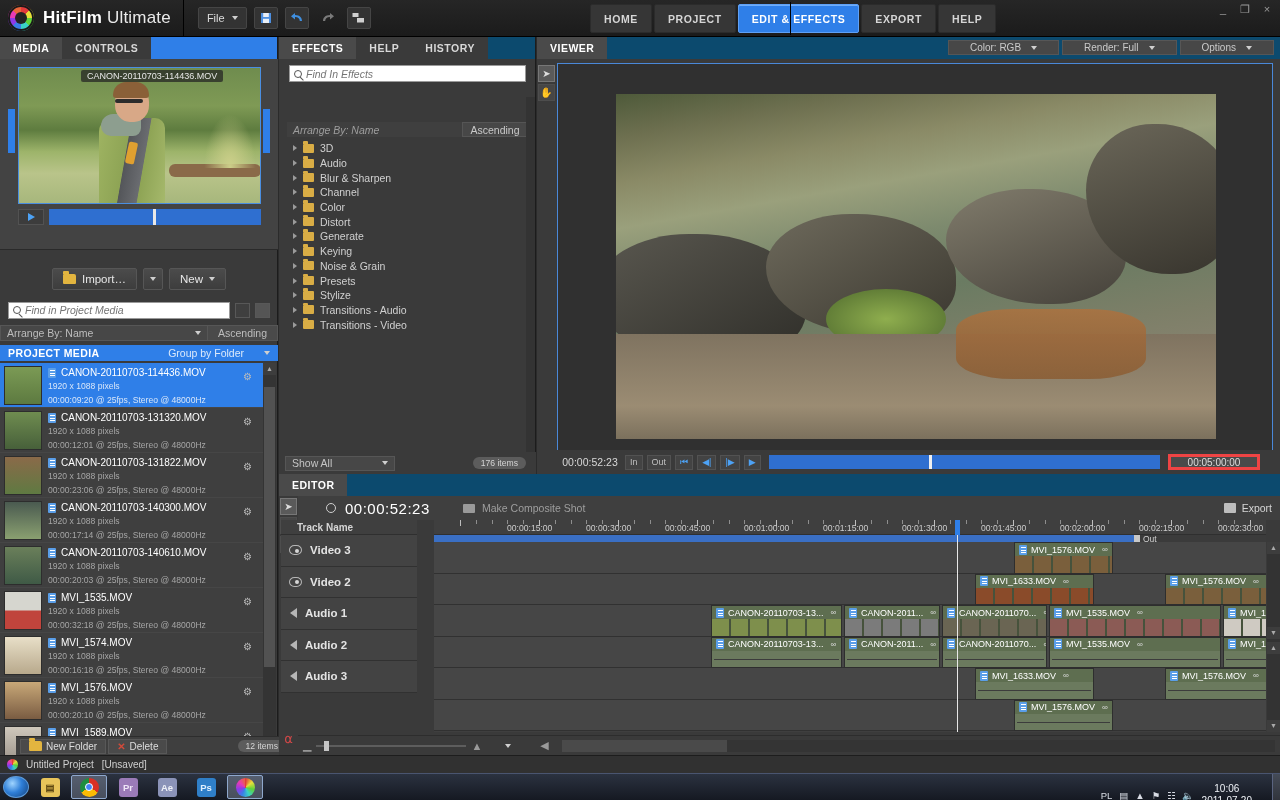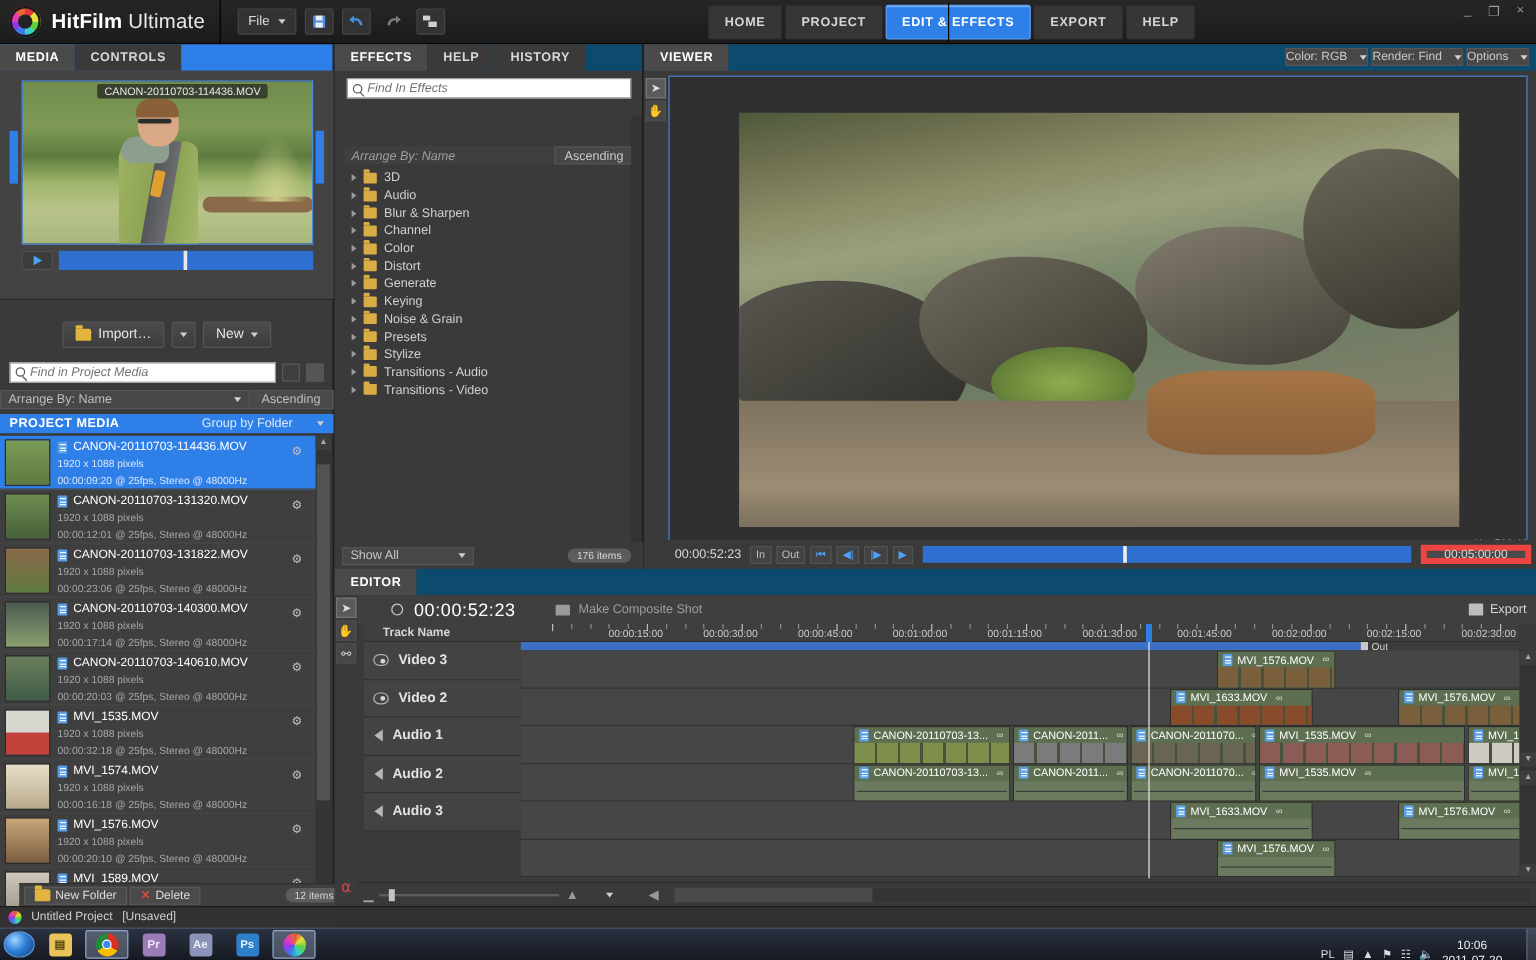--- a/index.html
+++ b/index.html
@@ -157,43 +157,43 @@
     background:#d9ad45; border-radius:1px 1px 0 0; }
   #effbottom { position:absolute; left:0; bottom:0; width:257px; height:22px; background:#3a3a3a;
     display:flex; align-items:center; padding:0 6px; gap:6px; }
   #showall { width:110px; height:15px; background:#474747; border:1px solid #565656; display:flex;
     align-items:center; justify-content:space-between; padding:0 6px; font-size:10.5px; color:#c5c5c5; }
   #effscroll { position:absolute; right:0; top:60px; width:9px; height:380px; background:#333; }
 
   
   #viewer { position:absolute; left:537px; top:37px; width:743px; height:437px; background:#3a3a3a; }
   #viewer-opts { position:absolute; right:6px; top:3px; display:flex; gap:3px; }
-  .vopt { height:15px; padding:0 0; background:#474747; border:1px solid #565656; display:flex;
+  .vopt { height:15px; padding:0 21px; background:#474747; border:1px solid #565656; display:flex;
     align-items:center; gap:10px; font-size:10px; color:#cacaca; }
   #vtools { position:absolute; left:0; top:26px; width:19px; height:380px; background:#3a3a3a; }
   .vtool { width:17px; height:17px; margin:2px auto; border:1px solid #4d4d4d; background:#464646;
     display:flex; align-items:center; justify-content:center; font-size:10px; color:#ddd; }
   .vtool.sel { background:#5a5a5a; border-color:#777; }
   #vcanvasholder { position:absolute; left:20px; top:26px; width:716px; height:406px; background:#303030;
     border:1px solid #4a88d8; overflow:hidden; }
   #vimg { position:absolute; left:58px; top:30px; width:600px; height:345px; overflow:hidden; background:#5b5a50; }
   .riv { position:absolute; inset:0; background:
     linear-gradient(170deg, #4e5a3a 0%, #6e7050 10%, #8a8a66 20%, #9aa07c 30%, #7d8a6e 42%,
     #6a7b62 55%, #7d7f68 70%, #8b8472 84%, #6d6658 100%); }
   .rk { position:absolute; border-radius:46% 54% 42% 58%; }
   #vfoot { position:absolute; left:0; bottom:0; width:743px; height:24px; background:#3a3a3a;
     display:flex; align-items:center; gap:4px; padding-left:22px; }
   #vtime { width:62px; text-align:center; font-size:10.5px; color:#d8d8d8; }
   .vbtn { height:15px; min-width:17px; padding:0 4px; background:#434343; border:1px solid #525252;
     display:flex; align-items:center; justify-content:center; font-size:9px; color:#bfbfbf; }
   .vbtn.blue { color:#4da2f5; }
   #vtrack { flex:1; height:14px; background:#2f6fd0; position:relative; margin:0 4px; }
   #vtrack .head { position:absolute; left:41%; top:0; width:3px; height:14px; background:#efefef; }
-  #vdur { width:92px; height:16px; background:#4a4a4a; border:5px solid #ef4444; display:flex;
-    align-items:center; justify-content:center; font-size:10px; color:#ddd; margin-right:4px; }
+  #vdur { width:92px; height:16px; background:#4a4a4a; border:3px solid #ef4444; display:flex;
+    align-items:center; justify-content:center; font-size:10px; color:#ddd; margin-right:20px; }
   #vcoords { position:absolute; right:7px; top:410px; font-size:9px; color:#cfcfcf; text-align:right;
     line-height:12px; }
   #vzoom { position:absolute; right:6px; top:438px; width:58px; height:14px; background:#474747;
     border:1px solid #565656; display:flex; align-items:center; justify-content:center; gap:5px;
     font-size:9.5px; color:#d3d3d3; }
 
   
   #editor { position:absolute; left:279px; top:474px; width:1001px; height:281px; background:#3a3a3a; }
   #ed-head { position:absolute; left:19px; top:22px; width:982px; height:24px; background:#3f3f3f;
     display:flex; align-items:center; }
@@ -202,21 +202,21 @@
   #ed-time .tt { font-size:15px; color:#fff; letter-spacing:.5px; }
   #mkcomp { display:flex; align-items:center; gap:7px; font-size:10.5px; color:#9e9e9e; padding-left:10px; }
   .mkic { width:12px; height:9px; background:#9a9a9a; border-radius:1px; }
   #ed-export { margin-left:auto; margin-right:8px; display:flex; align-items:center; gap:6px;
     font-size:10.5px; color:#d5d5d5; }
   .expic { width:12px; height:10px; background:#bdbdbd; border-radius:1px; }
   #ed-tools { position:absolute; left:0; top:22px; width:19px; height:259px; background:#3a3a3a; }
   #ed-toolcol .vtool { margin:2px auto; }
   #magnet { position:absolute; left:2px; bottom:10px; width:15px; height:14px; color:#d04848;
     font-size:13px; text-align:center; }
-  #tracknames { position:absolute; left:24px; top:46px; width:136px; height:212px; }
+  #tracknames { position:absolute; left:2px; top:46px; width:136px; height:212px; }
   #trackhdr { height:15px; display:flex; align-items:center; gap:6px; padding-left:10px;
     font-size:10px; font-weight:bold; color:#d5d5d5; background:#3f3f3f; border-bottom:1px solid #2f2f2f;}
   .trow { height:31.5px; display:flex; align-items:center; gap:8px; padding-left:8px;
     border-bottom:1px solid #313131; background:#434343; }
   .trow .eye { width:13px; height:10px; border:1px solid #b6b6b6; border-radius:50% / 60%;
     position:relative; flex:none; }
   .trow .eye:after { content:""; position:absolute; left:4.5px; top:2.5px; width:4px; height:4px;
     border-radius:50%; background:#d6d6d6; }
   .trow .spk { width:0;height:0;border-top:5px solid transparent;border-bottom:5px solid transparent;
     border-right:7px solid #b6b6b6; flex:none; margin-left:1px;}
@@ -625,21 +625,21 @@
 <div id="viewer">
   <div class="panel-tabbar plain">
     <div class="ptab active">VIEWER</div>
   </div>
   <div id="viewer-opts">
     <div class="vopt">
       <span>Color: RGB</span>
         <span class="caret"></span>
     </div>
     <div class="vopt">
-      <span>Render: Find</span>
+      <span>Render: Full</span>
         <span class="caret"></span>
     </div>
     <div class="vopt">
       <span>Options</span>
         <span class="caret"></span>
     </div>
   </div>
   <div id="vtools">
     <div class="vtool sel">➤</div>
     <div class="vtool" style="color:#d8a244;">✋</div>

